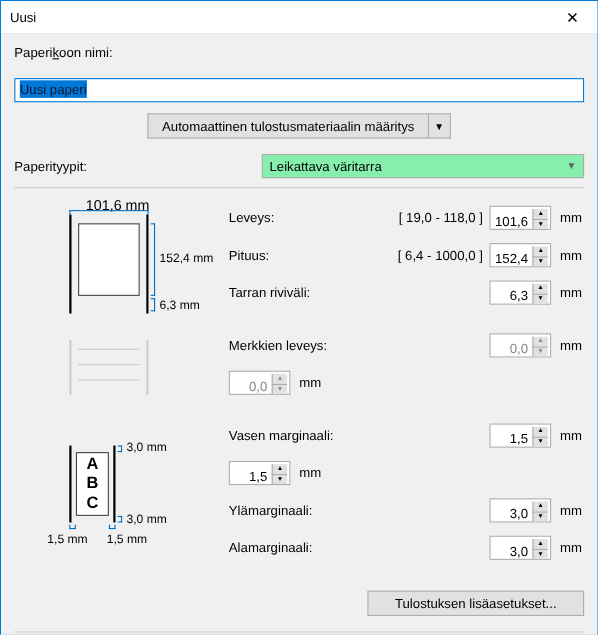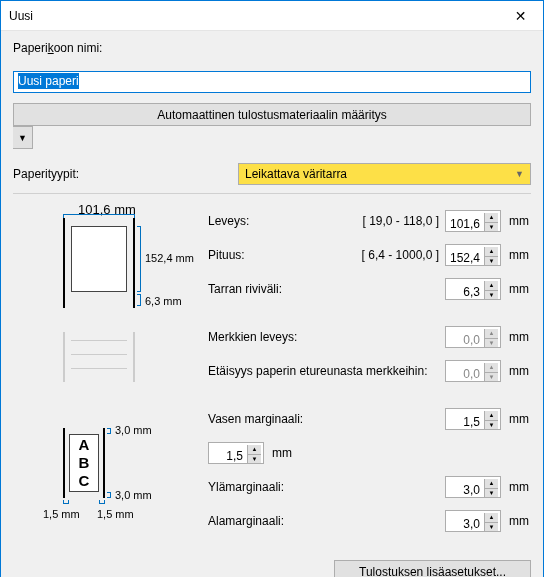--- a/index.html
+++ b/index.html
@@ -6,27 +6,27 @@
 body { font-family: "Segoe UI", Tahoma, sans-serif; font-size: 12px; background: #f0f0f0; width: 544px; height: 577px; overflow: hidden; }
 .window { width: 544px; height: 577px; background: #fff; border: 1px solid #0078d7; display: flex; flex-direction: column; }
 .titlebar { height: 30px; background: #fff; display: flex; align-items: center; justify-content: space-between; padding: 0 0 0 8px; border-bottom: 1px solid #e5e5e5; }
 .titlebar-title { font-size: 12px; color: #000; }
 .titlebar-close { width: 45px; height: 30px; display: flex; align-items: center; justify-content: center; font-size: 14px; font-family: Arial; cursor: pointer; }
 .content { flex: 1; background: #f0f0f0; padding: 10px 12px; position: relative; }
 .field-label { color: #000; margin-bottom: 16px; display: block; }
 .field-label .u { text-decoration: underline; }
 .name-row { margin-bottom: 10px; }
 .name-input { width: 100%; height: 22px; border: 1px solid #0078d7; padding: 2px 4px; color: #fff; background: #fff; font-size: 12px; }
-.name-input .selected { background: #0078d7; color: #ffffff; padding: 1px 0; }
-.auto-row { display: flex; justify-content: center; gap: 0; margin: 10px 0 14px; flex-direction: column; }
+.name-input .selected { background: #0078d7; color: #0f172a; padding: 1px 0; }
+.auto-row { display: flex; justify-content: center; gap: 0; margin: 10px 0 14px; }
 .auto-btn { height: 23px; padding: 0 12px; border: 1px solid #adadad; background: #e1e1e1; font-size: 12px; cursor: pointer; }
 .auto-menu { width: 20px; height: 23px; border: 1px solid #adadad; border-left: none; background: #e1e1e1; font-size: 9px; display: flex; align-items: center; justify-content: center; cursor: pointer; }
 .type-row { display: flex; align-items: center; gap: 0; margin-bottom: 8px; }
 .type-label { width: 225px; }
-.type-select { flex: 1; height: 22px; border: 1px solid #adadad; background: #fde047; padding: 2px 6px; font-size: 12px; display: flex; align-items: center; justify-content: space-between; cursor: pointer; }
+.type-select { flex: 1; height: 22px; border: 1px solid #adadad; background: #86efac; padding: 2px 6px; font-size: 12px; display: flex; align-items: center; justify-content: space-between; cursor: pointer; }
 .type-select .chev { font-size: 9px; color: #666; }
 hr.sep { border: none; border-top: 1px solid #d0d0d0; margin: 6px 0 10px; }
 .main-cols { display: flex; }
 .diagram-col { width: 195px; padding-left: 30px; }
 .fields-col { flex: 1; }
 .field-row { display: flex; align-items: center; height: 34px; }
 .field-name { flex: 1; color: #000; }
 .field-range { color: #000; margin-right: 6px; font-size: 12px; }
 .spinner { width: 56px; height: 22px; border: 1px solid #adadad; background: #fff; display: flex; align-items: flex-end; padding: 0 2px 0 4px; }
 .spinner.disabled { color: #888; }
@@ -174,21 +174,20 @@
           <div class="spinner disabled">
               <span class="spinner-val">0,0</span>
               <div class="spinner-btns">
                 <div class="spin-up">▲</div>
                 <div class="spin-down">▼</div>
               </div>
             </div>
           <span class="unit">mm</span>
         </div>
         <div class="field-row">
-          <span class="field-name">E<span class="u">t</span>äisyys paperin etureunasta merkkeihin:</span>
           <div class="spinner disabled">
               <span class="spinner-val">0,0</span>
               <div class="spinner-btns">
                 <div class="spin-up">▲</div>
                 <div class="spin-down">▼</div>
               </div>
             </div>
           <span class="unit">mm</span>
         </div>
         <div class="gap"></div>

